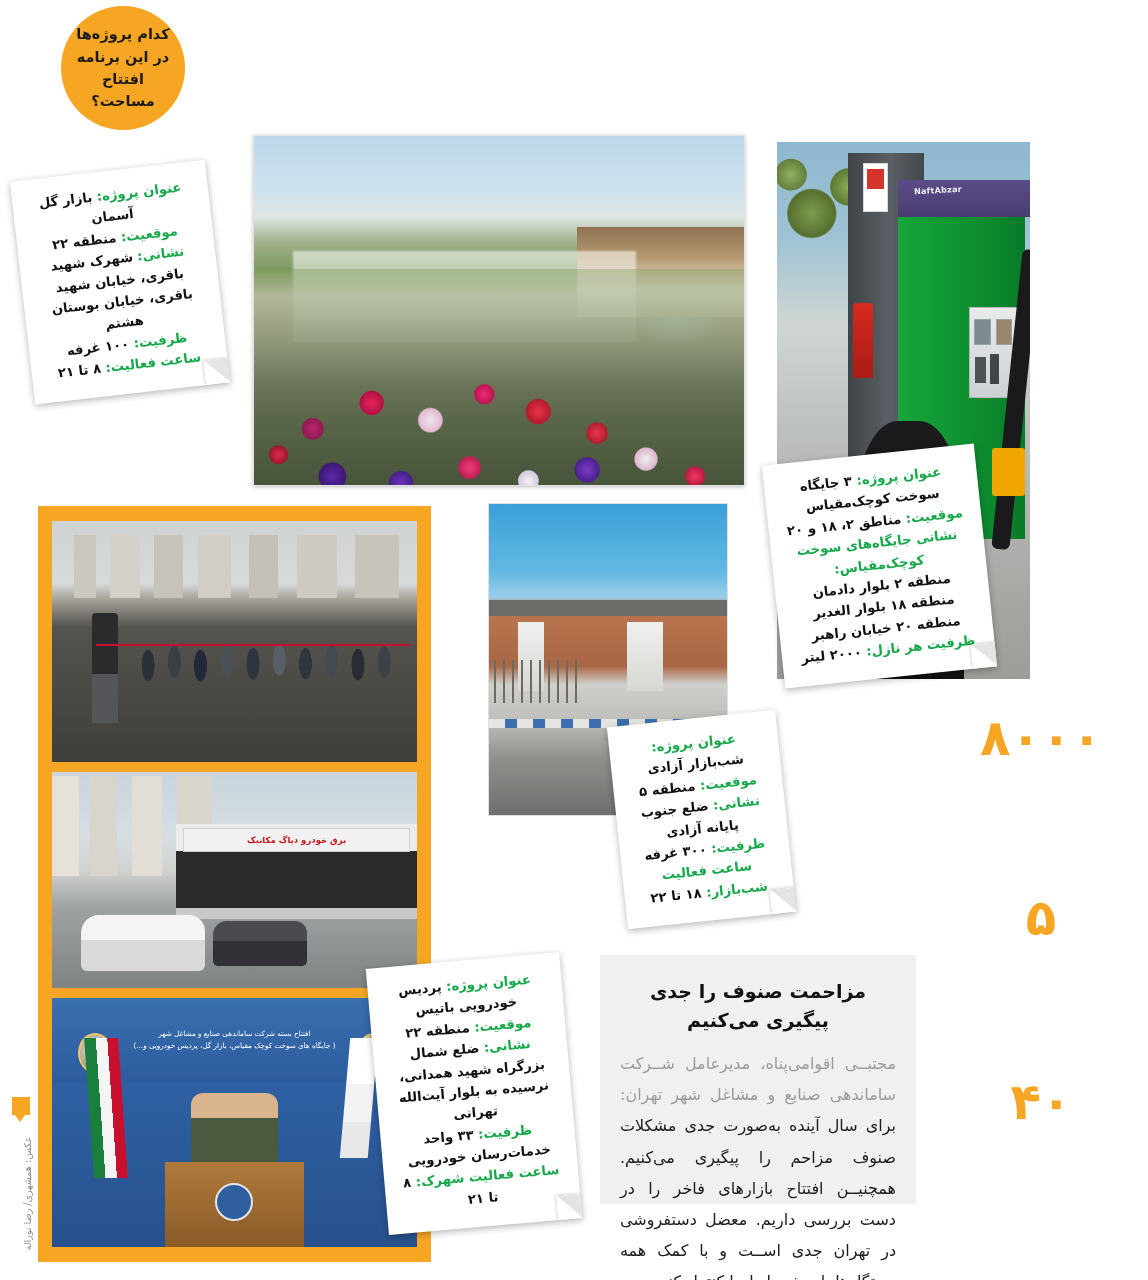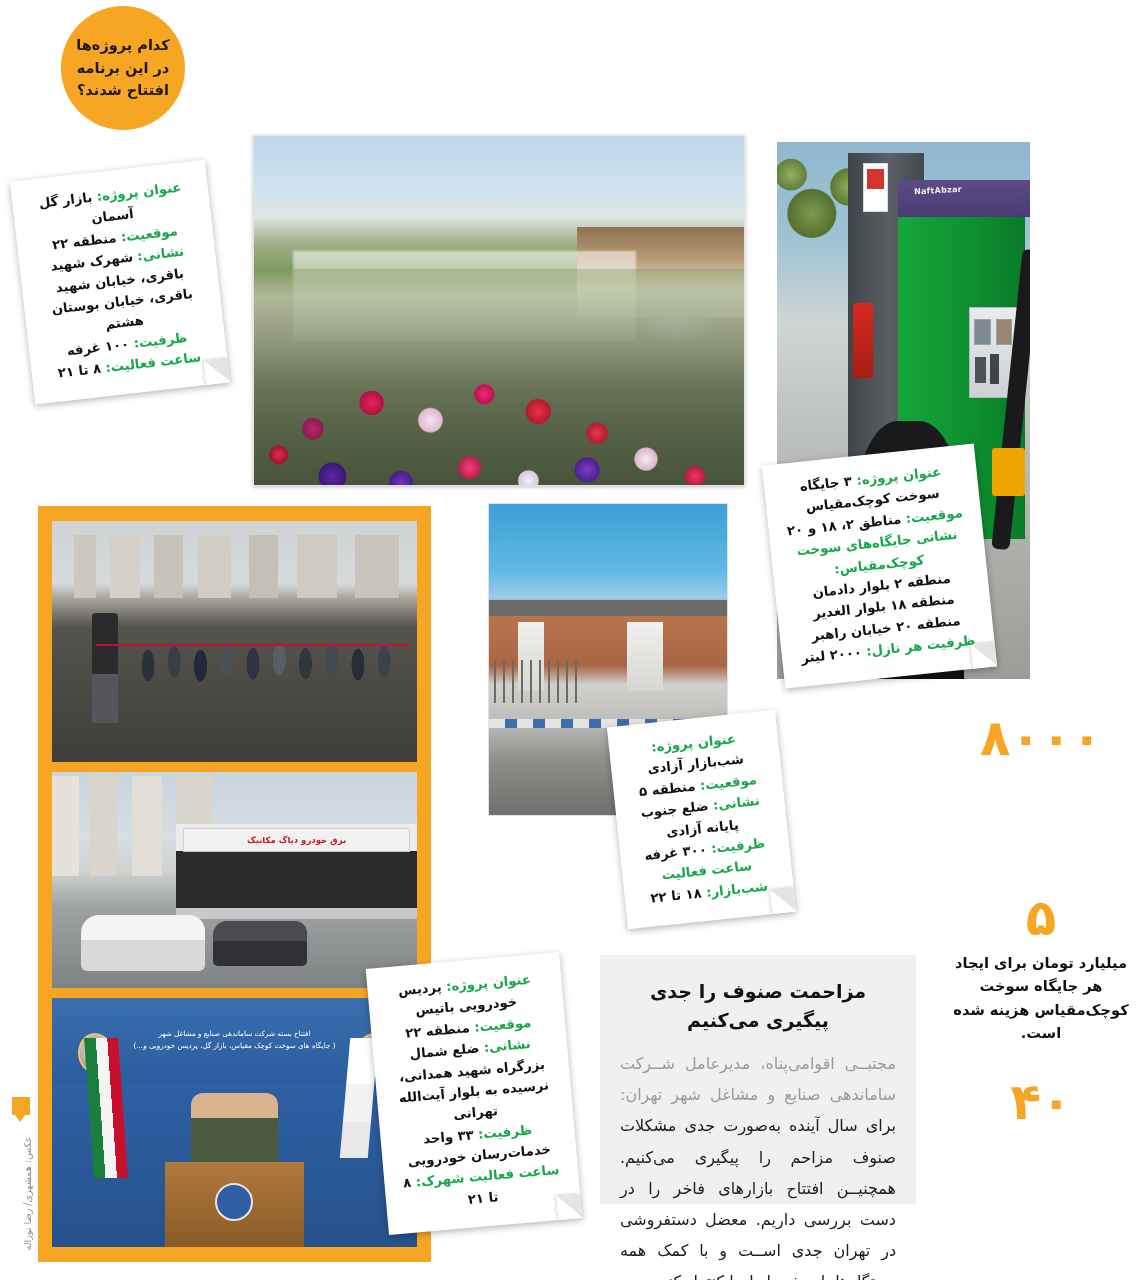--- a/index.html
+++ b/index.html
@@ -405,21 +405,21 @@
 </head>
 <body>
 
 <div class="page">
 
   <div class="orange-frame"></div>
 
   <div class="badge-circle">
     <div class="badge-text">کدام پروژه‌ها
 در این برنامه
-افتتاح شدند؟</div>
+افتتاح مساحت؟</div>
   </div>
 
   <div class="photo" id="photo-flower">
     <div class="shop-row"></div>
     <div class="wrap-sheen"></div>
     <div class="blossoms"></div>
   </div>
 
   <div class="photo" id="photo-fuel">
     <div class="trees"></div>
@@ -526,21 +526,20 @@
     <div class="article-title" style="white-space: pre-line;">مزاحمت صنوف را جدی
 پیگیری می‌کنیم</div>
     <div class="article-body"><span class="article-lead">مجتبــی اقوامی‌پناه، مدیرعامل شــرکت ساماندهی صنایع و مشاغل شهر تهران:</span> <span>برای سال آینده به‌صورت جدی مشکلات صنوف مزاحم را پیگیری می‌کنیم. همچنیــن افتتاح بازارهای فاخر را در دست بررسی داریم. معضل دستفروشی در تهران جدی اســت و با کمک همه دستگاه‌ها باید شــرایط را کنترل کنیم و در ۲ سال آنها را از دستفروشی به مشاغل پایدار هدایت کنیم.</span></div>
   </div>
 
   <div class="stat" id="stat-1">
     <div class="stat-number">۸۰۰۰</div>
   </div>
   <div class="stat" id="stat-2">
     <div class="stat-number">۵</div>
-    <div class="stat-caption">میلیارد تومان برای ایجاد هر جایگاه سوخت کوچک‌مقیاس هزینه شده است.</div>
   </div>
   <div class="stat" id="stat-3">
     <div class="stat-number">۴۰</div>
   </div>
 
   <div class="credit-marker"></div>
   <div class="credit-text">عکس: همشهری/ رضا نوراله</div>
 
 </div>
 

